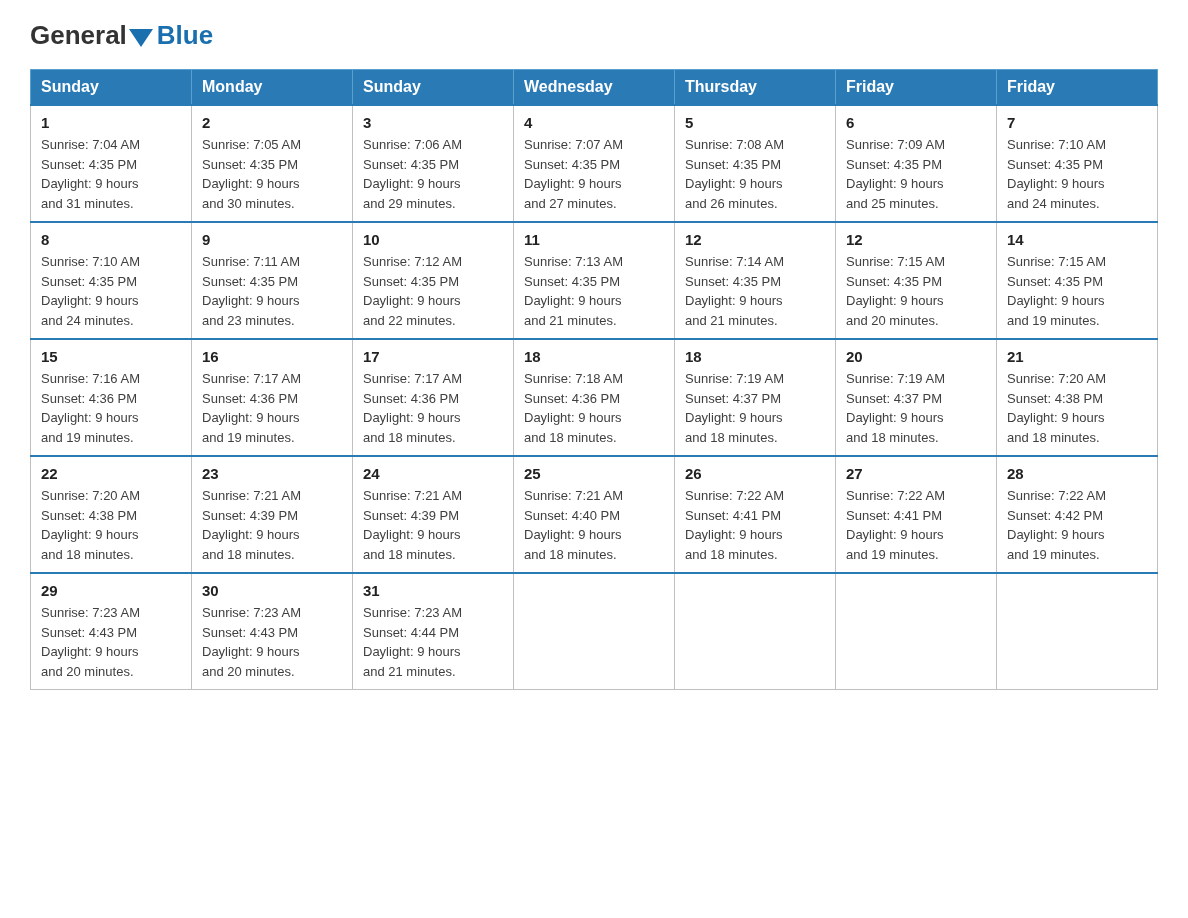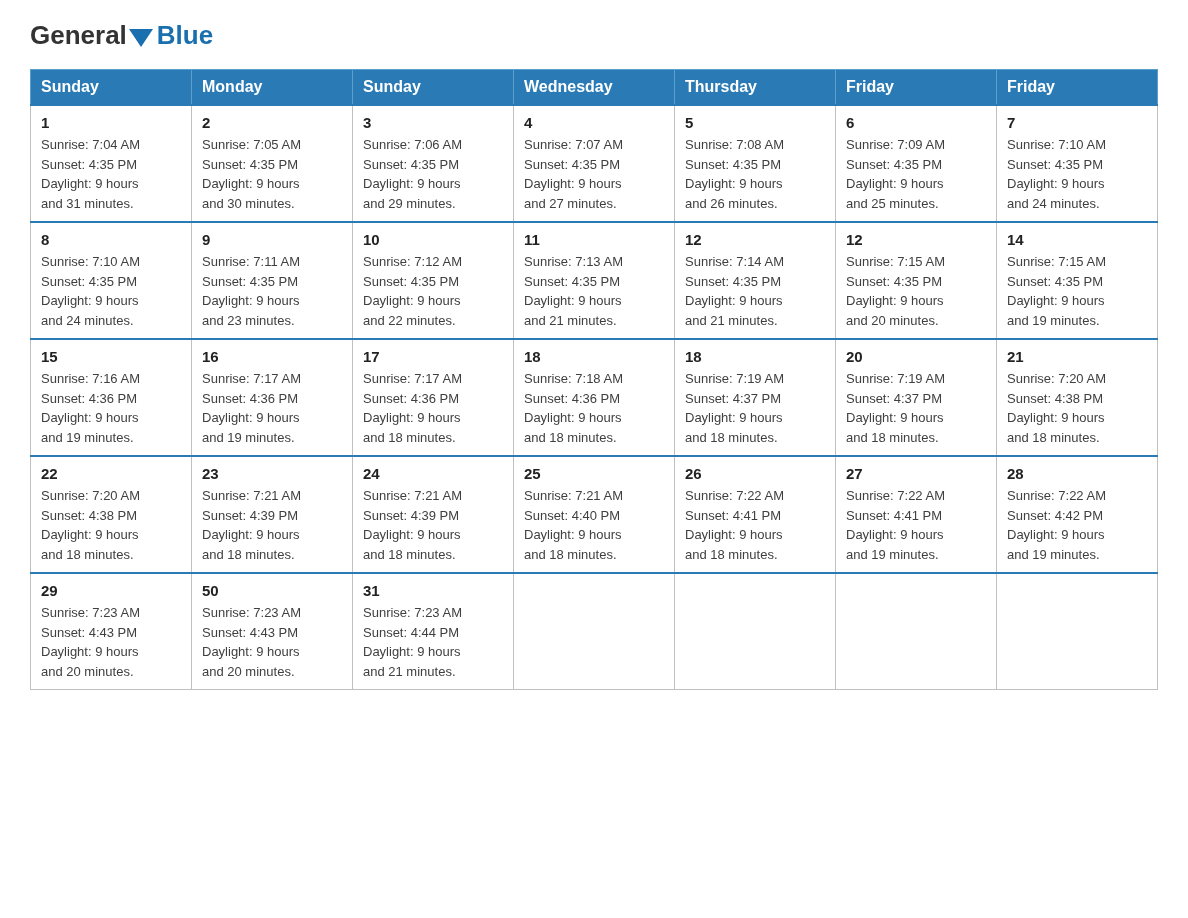--- a/index.html
+++ b/index.html
@@ -255,21 +255,21 @@
           <span class="day-number">28</span>
           <div class="day-info">Sunrise: 7:22 AM<br>Sunset: 4:42 PM<br>Daylight: 9 hours<br>and 19 minutes.</div>
         </td>
       </tr>
       <tr>
         <td>
           <span class="day-number">29</span>
           <div class="day-info">Sunrise: 7:23 AM<br>Sunset: 4:43 PM<br>Daylight: 9 hours<br>and 20 minutes.</div>
         </td>
         <td>
-          <span class="day-number">50</span>
+          <span class="day-number">30</span>
           <div class="day-info">Sunrise: 7:23 AM<br>Sunset: 4:43 PM<br>Daylight: 9 hours<br>and 20 minutes.</div>
         </td>
         <td>
           <span class="day-number">31</span>
           <div class="day-info">Sunrise: 7:23 AM<br>Sunset: 4:44 PM<br>Daylight: 9 hours<br>and 21 minutes.</div>
         </td>
         <td class="empty-cell"></td>
         <td class="empty-cell"></td>
         <td class="empty-cell"></td>
         <td class="empty-cell"></td>

